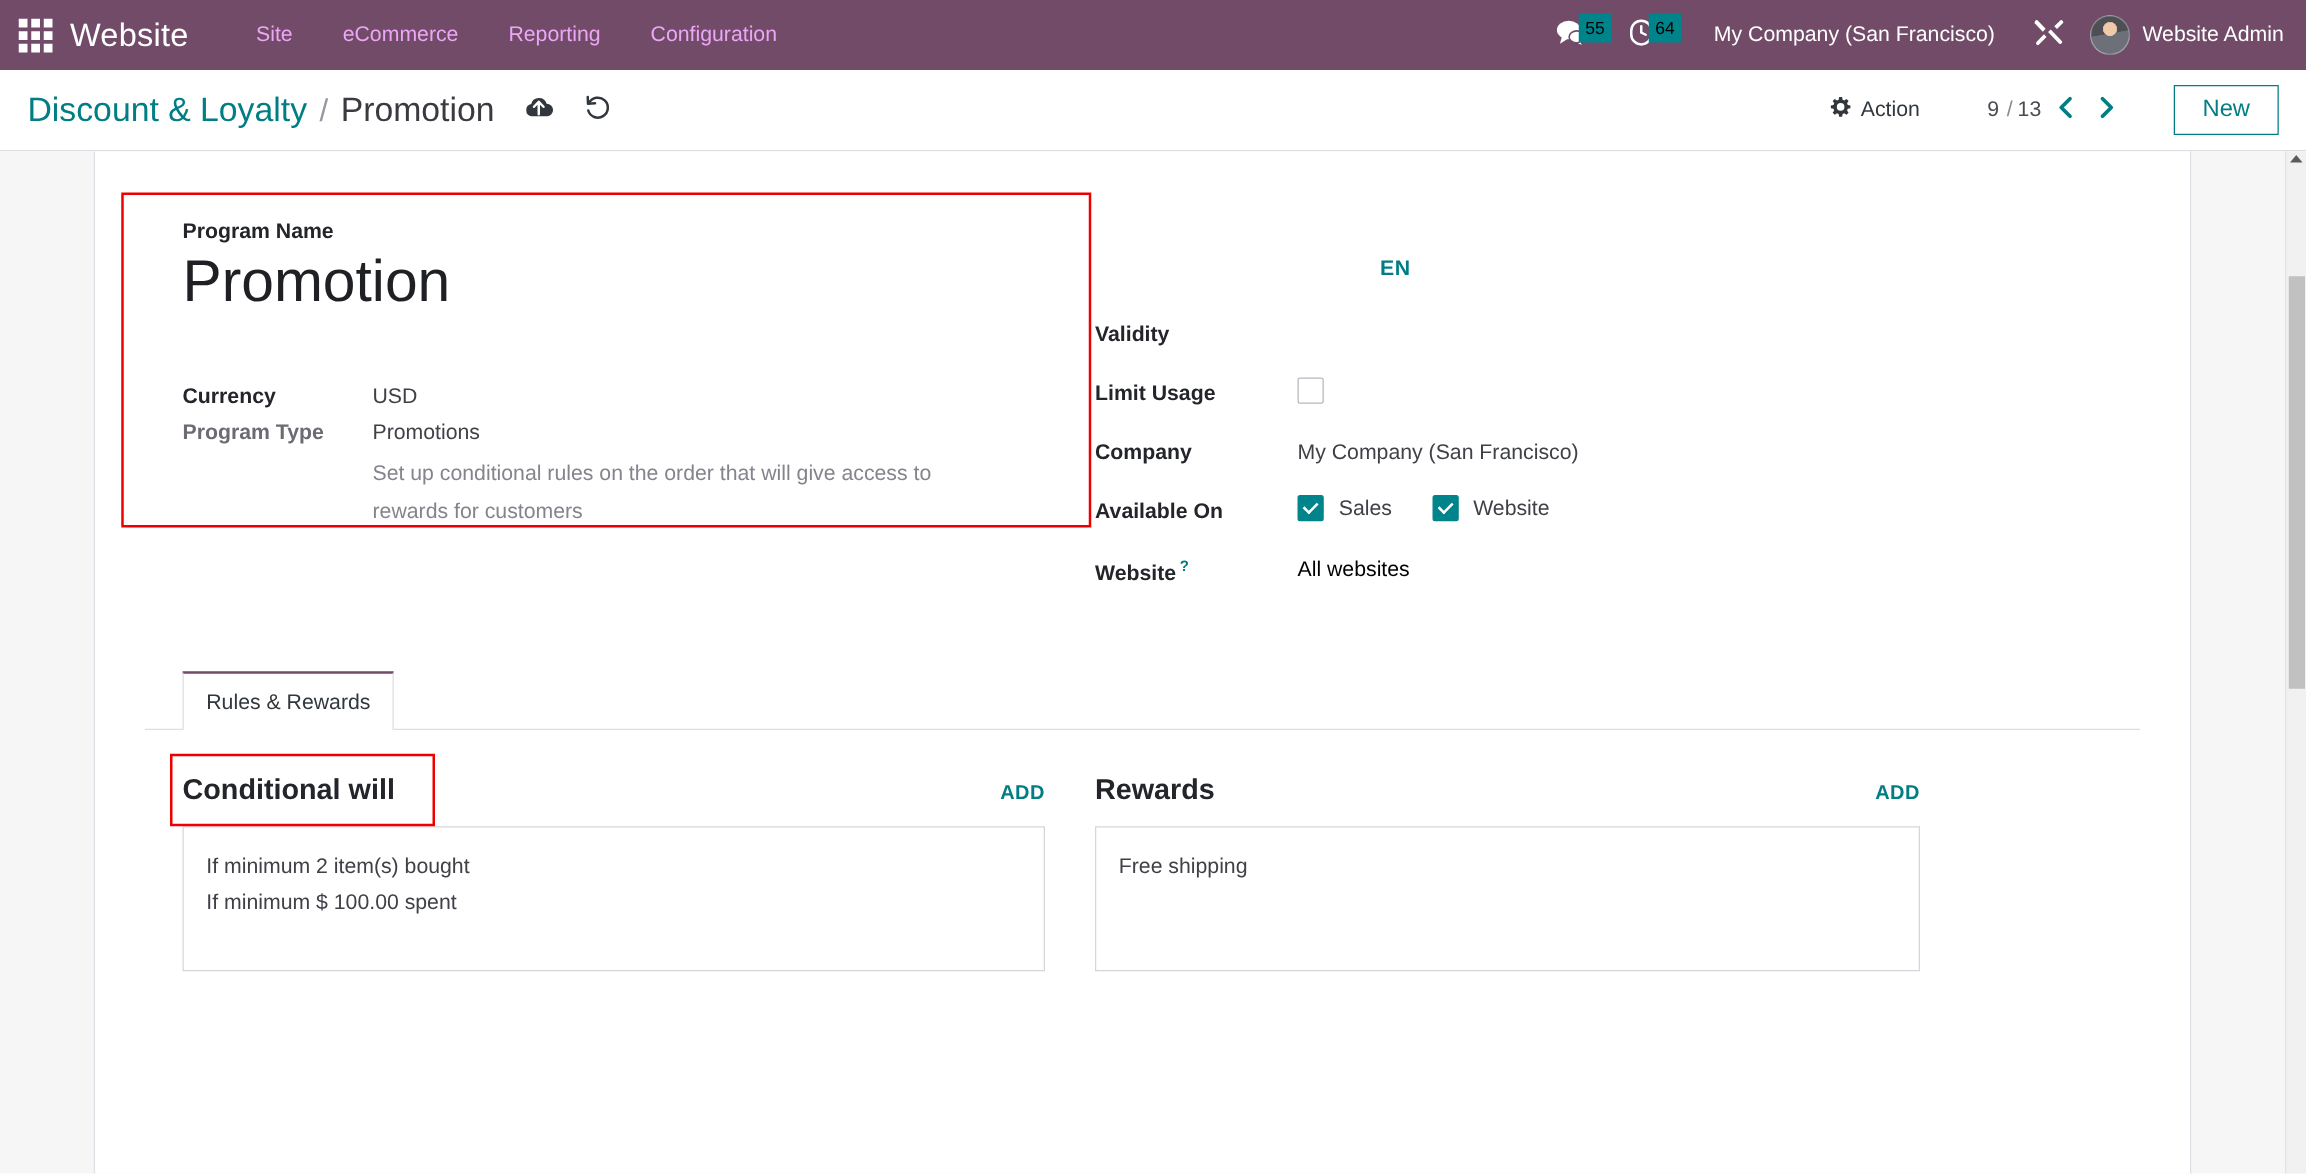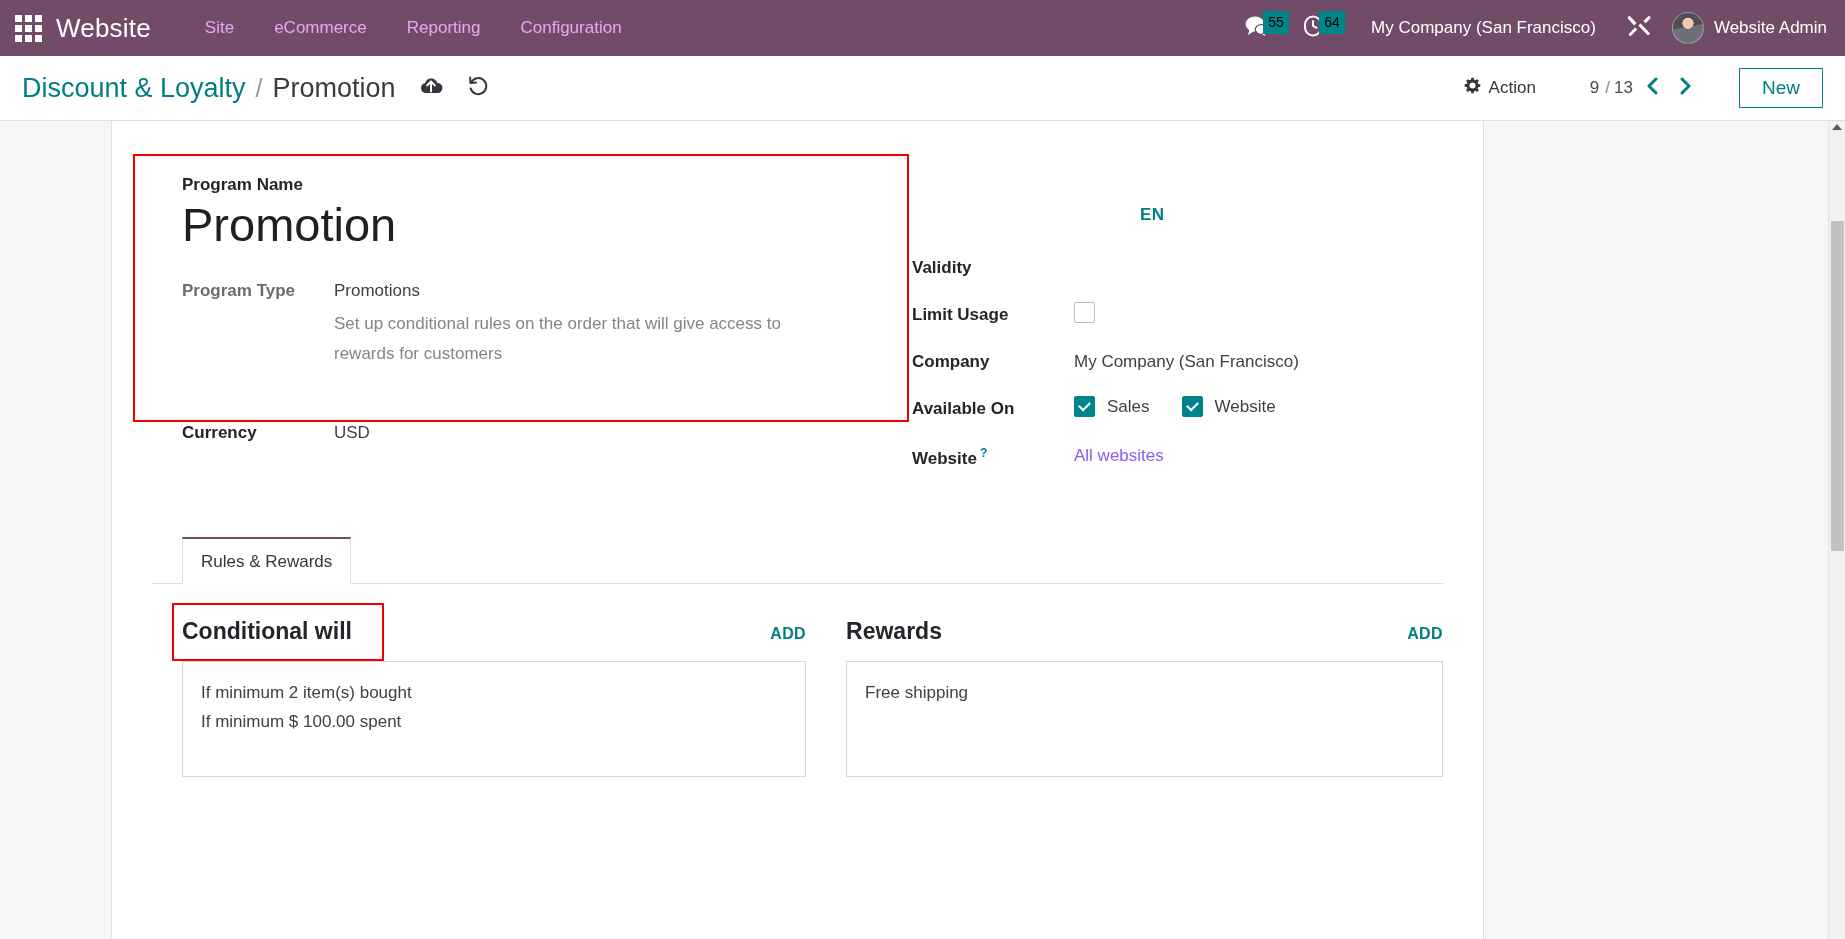--- a/index.html
+++ b/index.html
@@ -149,26 +149,25 @@
   
   .page-body {
     position: relative;
     height: calc(939px - 56px - 65px);
     background: #f6f6f7;
     overflow: hidden;
   }
   .sheet-wrap {
     position: absolute;
     left: 75px; top: 0;
-    width: 1373px;
+    width: 1678px;
     height: 100%;
     background: #ffffff;
     border-left: 1px solid #e0dee4;
     border-right: 1px solid #e0dee4;
-    margin-left: 36px;
   }
   .sheet-inner { padding: 32px 40px 0 40px; position: relative; }
 
   .form-cols { display: flex; align-items: flex-start; }
   .col-left { width: 760px; padding-left: 30px; padding-top: 22px; }
   .col-right { flex: 1; padding-top: 6px; position: relative; }
 
   .lbl-small {
     font-size: 17px; font-weight: bold; color: #23252a;
     margin-bottom: 2px;
@@ -179,21 +178,21 @@
   }
 
   .frow { display: flex; align-items: flex-start; margin-bottom: 6px; }
   .fl {
     width: 152px; flex: none;
     font-size: 17px; color: #6b6b73; font-weight: bold;
     padding-top: 3px;
   }
   .fl.dark { color: #23252a; }
   .fv { font-size: 17px; color: #3f4147; padding-top: 3px; }
-  .fv.muted { color: #8b5cf6; text-align: right; }
+  .fv.muted { color: #000000; text-align: right; }
   .fv-help {
     font-size: 17px; color: #85848c; line-height: 1.72;
     max-width: 470px; margin-top: 8px;
   }
 
   .lang-badge {
     position: absolute;
     left: 228px; top: 52px;
     font-size: 17px; font-weight: bold; color: #017E84;
     cursor: pointer; letter-spacing: .5px;
@@ -437,31 +436,31 @@
   <div class="sheet-wrap">
     <div class="sheet-inner">
 
       <div class="form-cols">
 
         <div class="col-left">
 
           <div class="lbl-small">Program Name</div>
           <div class="title-input">Promotion</div>
 
+          <div class="frow" style="margin-top:52px;">
+            <div class="fl dark">Currency</div>
+            <div class="fv">USD</div>
+          </div>
+
           <div class="frow">
             <div class="fl">Program Type</div>
             <div>
               <div class="fv">Promotions</div>
               <div class="fv-help">Set up conditional rules on the order that will give access to rewards for customers</div>
             </div>
-          </div>
-
-          <div class="frow" style="margin-top:52px;">
-            <div class="fl dark">Currency</div>
-            <div class="fv">USD</div>
           </div>
 
         </div>
 
         <div class="col-right">
 
           <div class="lang-badge">EN</div>
 
           <div class="right-fields">
 

